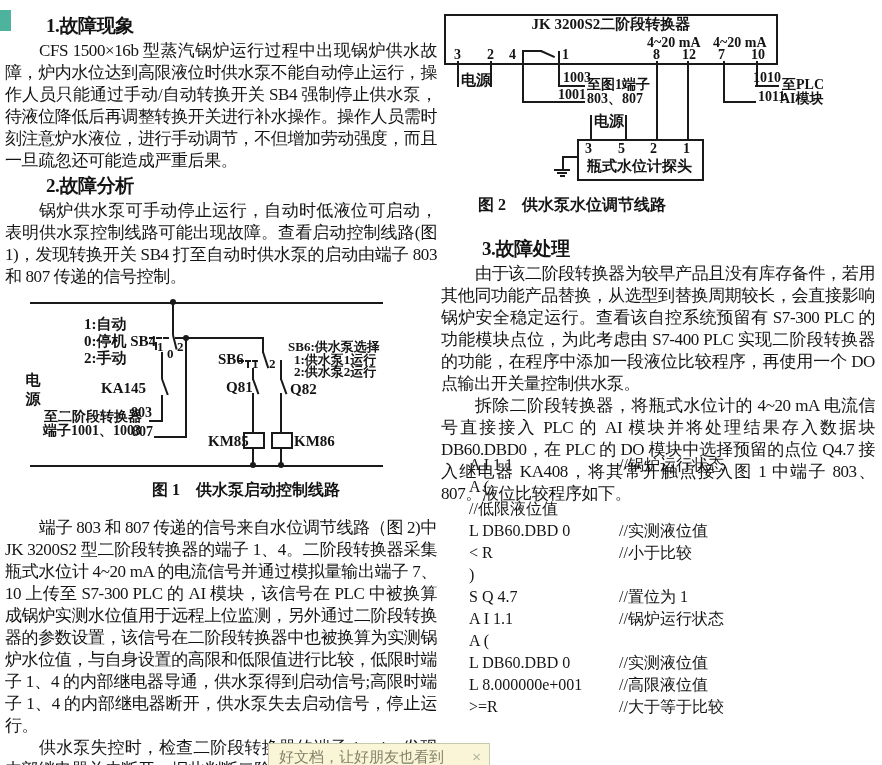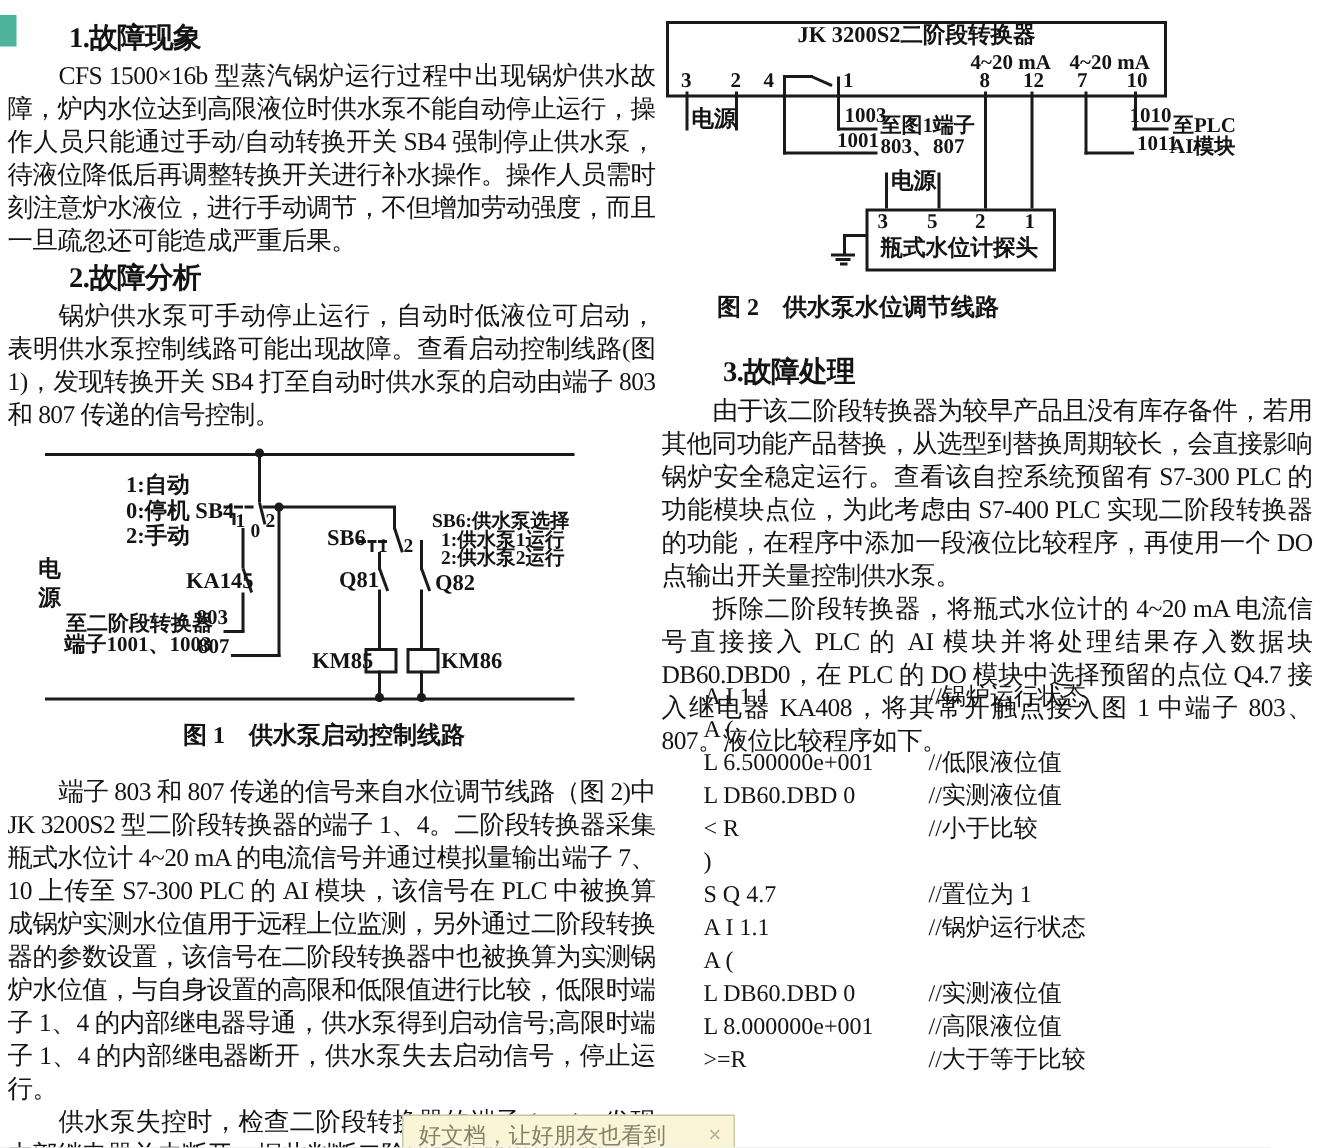--- a/index.html
+++ b/index.html
@@ -69,21 +69,21 @@
     <div class="tickv" style="left:155px;top:47px;"></div>
     <div class="lb lb13" style="left:157px;top:45px;">1</div>
     <div class="lb lb13" style="left:167px;top:52px;">0</div>
     <div class="lb lb13" style="left:177px;top:45px;">2</div>
     <div class="lb" style="left:84px;top:22px;">1:自动</div>
     <div class="lb" style="left:84px;top:39px;">0:停机 SB4</div>
     <div class="lb" style="left:84px;top:56px;">2:手动</div>
 
     <div class="w v" style="left:161px;top:57px;height:27px;"></div>
     <div class="d" style="left:161px;top:84px;height:17px;transform:rotate(-20deg);"></div>
-    <div class="lb" style="left:124px;top:86px;">KA145</div>
+    <div class="lb" style="left:101px;top:86px;">KA145</div>
     <div class="w v" style="left:161px;top:100px;height:26px;"></div>
     <div class="w h" style="left:149px;top:125px;width:14px;"></div>
     <div class="lb lb14" style="left:131px;top:111px;">803</div>
     <div class="w h" style="left:154px;top:141px;width:33px;"></div>
     <div class="lb lb14" style="left:132px;top:130px;">807</div>
     <div class="lb lb14" style="left:44px;top:115px;">至二阶段转换器</div>
     <div class="lb lb14" style="left:43px;top:129px;">端子1001、1003</div>
     <div class="w v" style="left:185px;top:43px;height:100px;"></div>
     <div class="dot" style="left:183px;top:40px;"></div>
     <div class="w h" style="left:175px;top:42px;width:89px;"></div>
@@ -111,21 +111,21 @@
 
     <div class="w v" style="left:280px;top:73px;height:12px;"></div>
     <div class="d" style="left:280px;top:84px;height:16px;transform:rotate(-20deg);"></div>
     <div class="lb" style="left:290px;top:87px;">Q82</div>
     <div class="w v" style="left:280px;top:98px;height:40px;"></div>
     <div class="bx" style="left:271px;top:137px;width:18px;height:13px;"></div>
     <div class="lb" style="left:294px;top:139px;">KM86</div>
     <div class="w v" style="left:280px;top:152px;height:19px;"></div>
     <div class="dot" style="left:278px;top:167px;"></div>
 
-    <div class="cap" style="left:76px;top:185px;width:280px;">图 1　供水泵启动控制线路</div>
+    <div class="cap" style="left:60px;top:185px;width:280px;text-align:right;">图 1　供水泵启动控制线路</div>
   </div>
 
   <div class="tblock" style="left:5px;top:517px;width:432px;">
     <p>端子 803 和 807 传递的信号来自水位调节线路（图 2)中 JK 3200S2 型二阶段转换器的端子 1、4。二阶段转换器采集瓶式水位计 4~20 mA 的电流信号并通过模拟量输出端子 7、10 上传至 S7-300 PLC 的 AI 模块，该信号在 PLC 中被换算成锅炉实测水位值用于远程上位监测，另外通过二阶段转换器的参数设置，该信号在二阶段转换器中也被换算为实测锅炉水位值，与自身设置的高限和低限值进行比较，低限时端子 1、4 的内部继电器导通，供水泵得到启动信号;高限时端子 1、4 的内部继电器断开，供水泵失去启动信号，停止运行。</p>
     <p>供水泵失控时，检查二阶段转换器的端子 1、4，发现内部继电器并未断开，据此判断二阶段转换器出现故障，不能正常</p>
   </div>
 
   <div class="fig" style="left:441px;top:0;width:441px;height:216px;">
     <div class="bx" style="left:3px;top:14px;width:330px;height:47px;"></div>
     <div class="lb ctr" style="left:3px;top:17px;width:334px;">JK 3200S2二阶段转换器</div>
@@ -199,21 +199,20 @@
   <div id="program">
     <div class="prow">
         <span class="pcode">A I 1.1</span>
         <span class="pcmt">//锅炉运行状态</span>
       </div>
     <div class="prow">
         <span class="pcode">A (</span>
         <span class="pcmt"></span>
       </div>
     <div class="prow">
-        <span class="pcode">L 6.500000e+001</span>
         <span class="pcmt">//低限液位值</span>
       </div>
     <div class="prow">
         <span class="pcode">L DB60.DBD  0</span>
         <span class="pcmt">//实测液位值</span>
       </div>
     <div class="prow">
         <span class="pcode">&lt; R</span>
         <span class="pcmt">//小于比较</span>
       </div>

